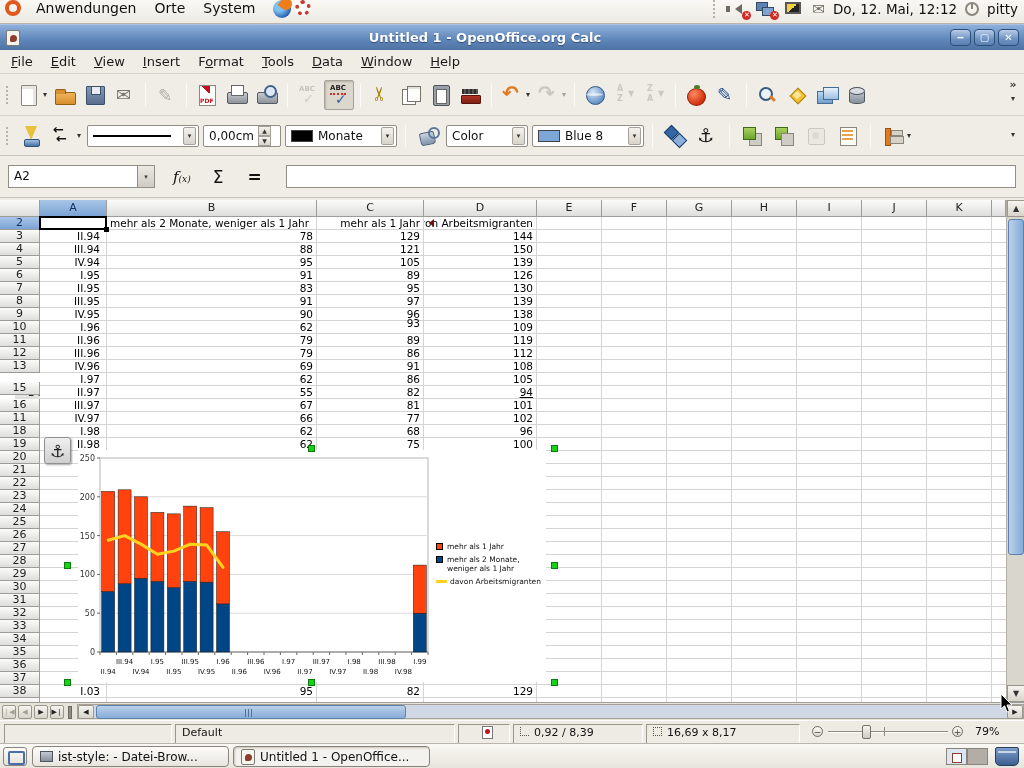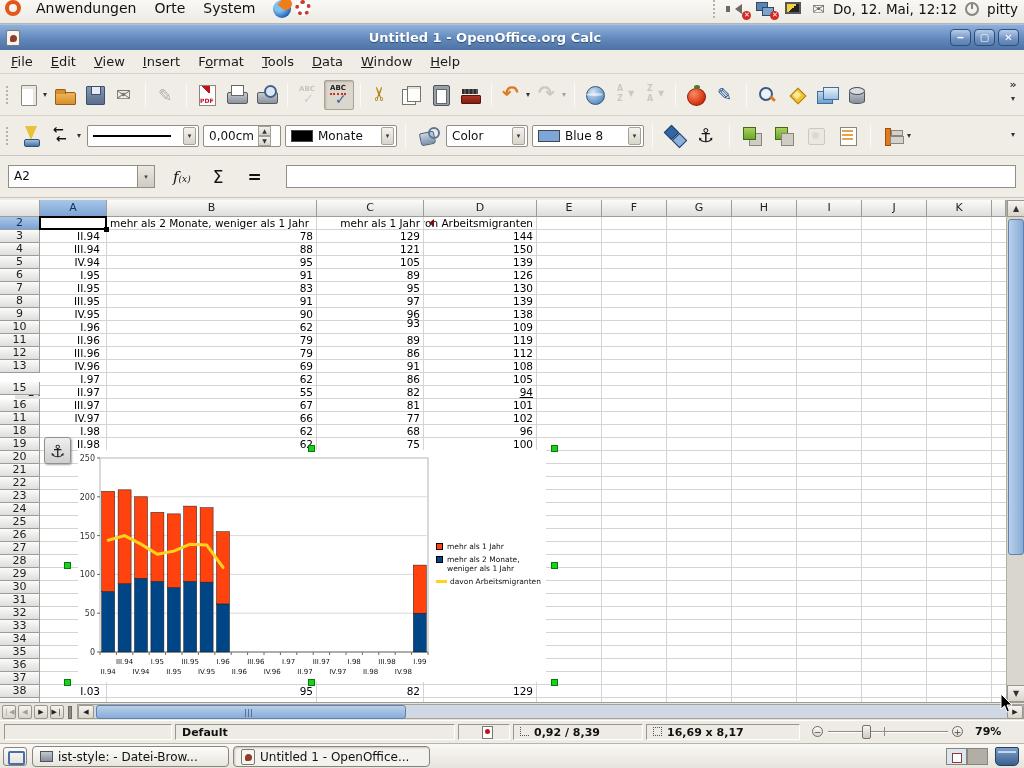--- a/index.html
+++ b/index.html
@@ -207,22 +207,22 @@
   .hs-btn{position:absolute;top:0;width:16px;height:14px;background:linear-gradient(#f6f4f0,#d8d4cb);
     border:1px solid #9a968c;border-radius:2px;font-size:7px;line-height:13px;text-align:center;color:#222;}
   #hthumb{position:absolute;left:18px;top:0;width:310px;height:14px;border-radius:3px;
     background:linear-gradient(#bad0ea,#86acd8);border:1px solid #5e82ac;}
   #hgrip{position:absolute;left:148px;top:3px;width:9px;height:8px;
     background:repeating-linear-gradient(90deg,#55729a 0 1px,transparent 1px 3px);}
 
   
   #statusbar{position:absolute;left:0;top:720px;width:1024px;height:23px;background:#eeebe4;
     border-top:1px solid #fff;font-size:11px;color:#111;}
-  .sb-box{position:absolute;top:3px;height:16px;border:1px solid;border-color:#9a968c #fff #fff #9a968c;
-    padding:1px 6px;white-space:nowrap;font-weight:bold;}
+  .sb-box{position:absolute;top:3px;height:24px;border:1px solid;border-color:#9a968c #fff #fff #9a968c;
+    padding:1px 6px;white-space:nowrap;}
   .mod-icon{position:absolute;width:11px;height:13px;background:#fff;border:1px solid #777;}
   .mod-icon:after{content:"";position:absolute;left:2px;top:2px;width:5px;height:5px;border-radius:50%;background:#c1121c;}
   .pos-glyph{display:inline-block;width:9px;height:9px;border-left:1px dotted #555;border-bottom:1px dotted #555;margin-right:5px;}
   .size-glyph{display:inline-block;width:9px;height:9px;border:1px dotted #555;margin-right:5px;}
   .zoom-circle{position:absolute;top:5px;width:11px;height:11px;border:1px solid #6e6a61;border-radius:50%;
     font-size:9px;line-height:10px;text-align:center;color:#444;background:linear-gradient(#fbfaf7,#dcd8cf);}
   #zoom-track{position:absolute;top:10px;height:2px;background:#8f8b82;border-bottom:1px solid #fff;}
   #zoom-thumb{position:absolute;top:4px;width:9px;height:14px;border-radius:2px;
     background:linear-gradient(#f6f4f0,#cfcbc2);border:1px solid #777269;}
   #zoom-tick{position:absolute;top:6px;width:1px;height:9px;background:#8f8b82;}

